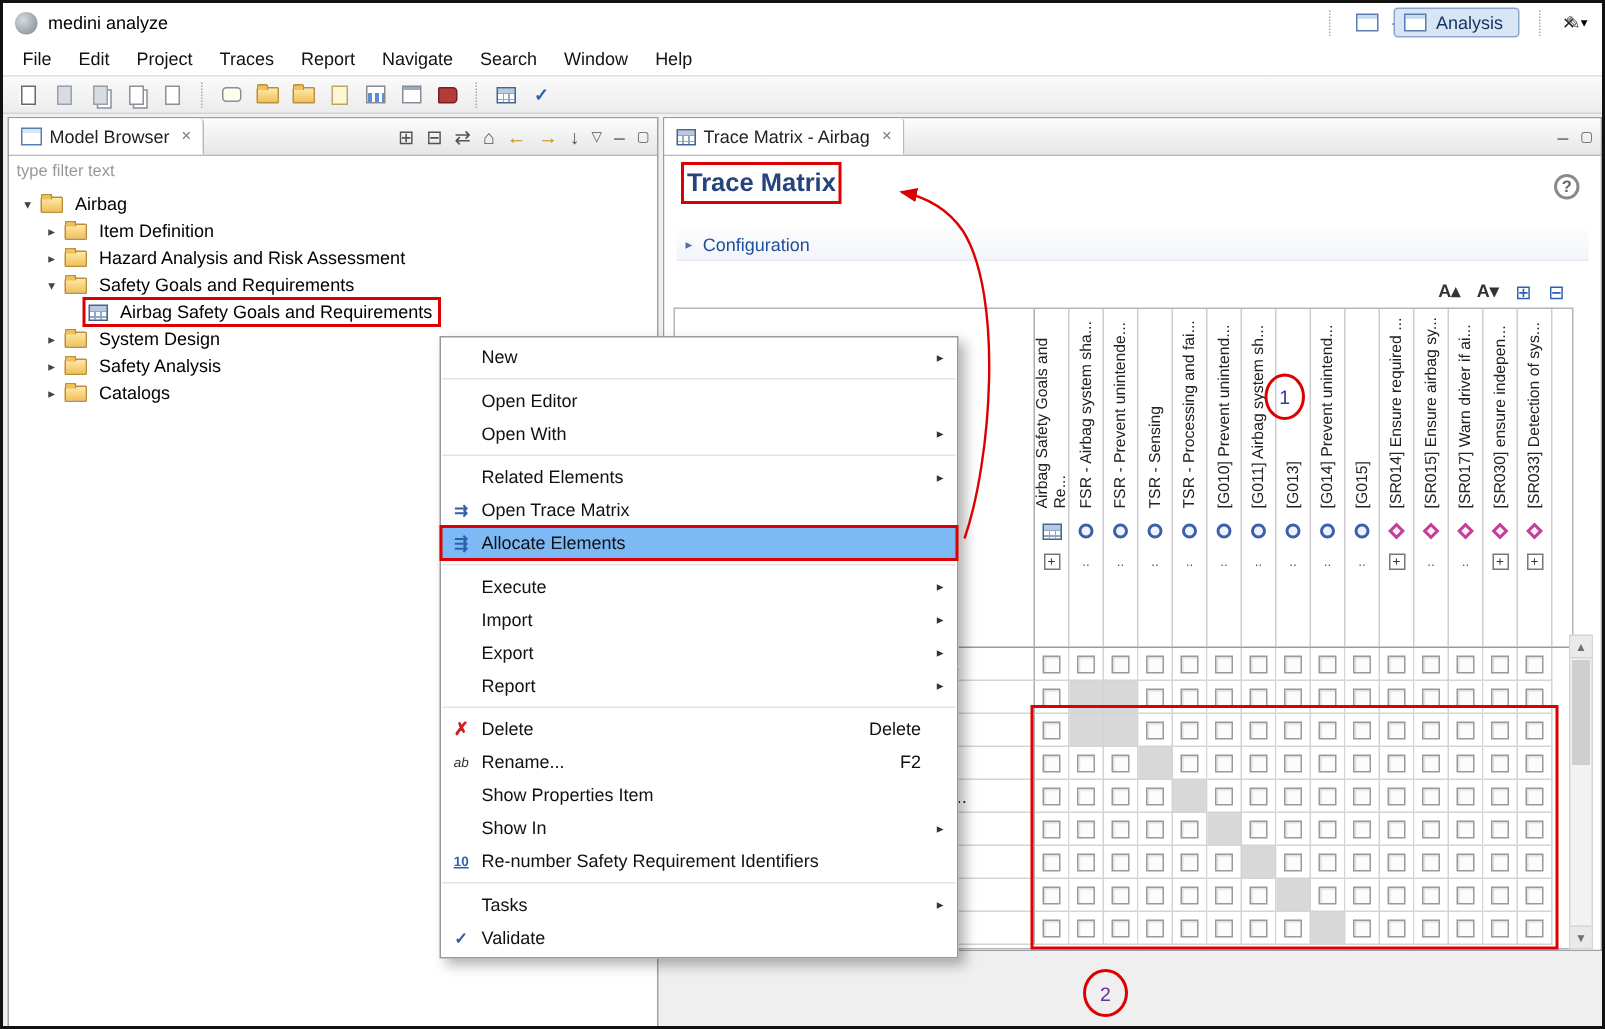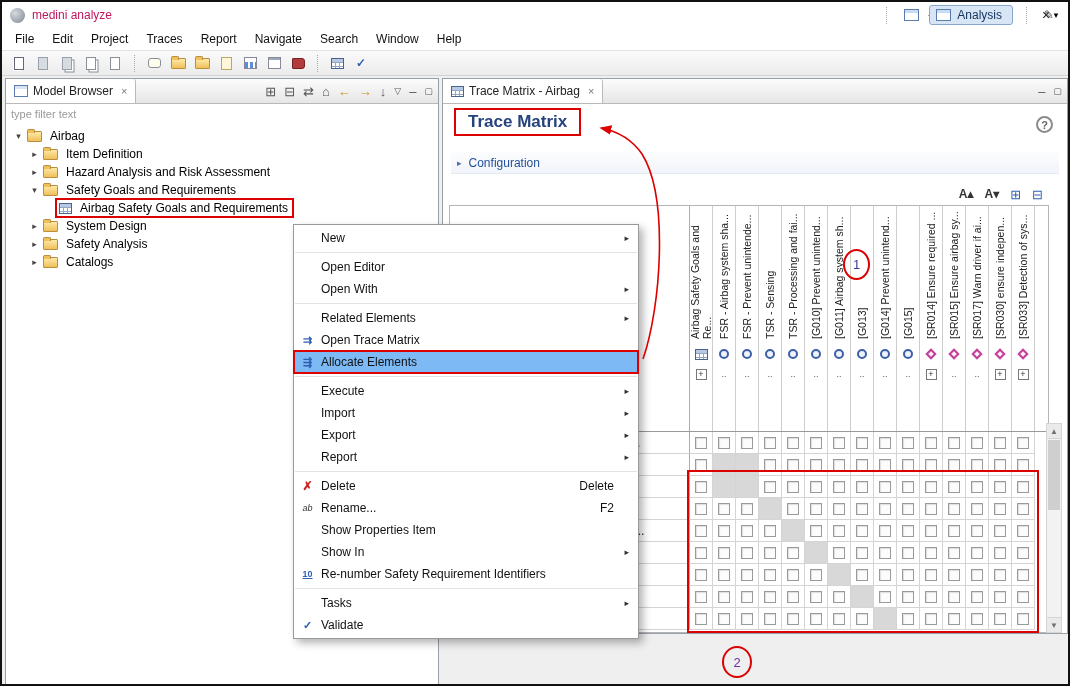--- a/index.html
+++ b/index.html
@@ -6,21 +6,21 @@
   body { margin:0; background:#ffffff; font-family:"Liberation Sans", sans-serif; }
 
   .window { position:relative; width:1070px; height:686px; border:2px solid #111;
             background:#efefef; overflow:hidden; }
 
   
   .titlebar { position:absolute; left:0; top:0; right:0; height:26px; background:#fff;
               display:flex; align-items:center; padding-left:8px; gap:7px; }
   .app-icon { width:15px; height:15px; border-radius:50%;
               background:radial-gradient(circle at 35% 35%, #d6dae0, #7d8590); flex:none; }
-  .title-text { font-size:12px; color:#be185d; }
+  .title-text { font-size:12px; color:#000000; }
   .win-btn { position:absolute; top:0; height:26px; width:40px; text-align:center;
              font-size:13px; color:#222; line-height:26px; }
   .btn-min   { left:910px; }
   .btn-max   { left:980px; font-size:12px; }
   .btn-close { left:1024px; font-size:14px; }
 
   
   .menubar { position:absolute; top:26px; left:0; right:0; height:22px; background:#fff;
              display:flex; align-items:center; padding-left:4px; }
   .menu-item { padding:3px 9px; font-size:12px; color:#111; }
@@ -99,21 +99,21 @@
 
   .tree { position:absolute; left:0; right:0; top:45px; bottom:0; overflow:hidden; padding-top:3px; }
   .tree-row { height:18px; display:flex; align-items:center; font-size:12px; white-space:nowrap; }
   .twisty { width:13px; font-size:9px; color:#444; text-align:center; flex:none; }
   .tree-label-wrap { display:flex; align-items:center; gap:8px; padding:1px 4px 1px 2px; }
   .red-outline { outline:2px solid #dd0000; }
 
   
   .editor-content { position:absolute; left:0; right:0; top:25px; bottom:0; background:#fff; }
   .form-heading { position:absolute; left:14px; top:7px; font-size:17px; font-weight:bold;
-                  color:#26437c; padding:1px 11px; outline-offset:1px; }
+                  color:#26437c; padding:1px 1px; outline-offset:1px; }
   .help-icon { position:absolute; right:14px; top:12px; width:17px; height:17px;
                border:2px solid #8a8a8a; border-radius:50%; color:#666; font-size:11px;
                font-weight:bold; display:flex; align-items:center; justify-content:center; }
   .config-bar { position:absolute; left:8px; right:8px; top:48px; height:22px;
                 background:linear-gradient(#fdfdfe,#f1f4f9); display:flex; align-items:center;
                 gap:7px; padding-left:6px; border-bottom:1px solid #e4e8f0; }
   .config-arrow { color:#4a6db2; font-size:9px; }
   .config-label { color:#1f4f9b; font-weight:normal; font-size:12px; }
   .editor-tools { position:absolute; right:24px; top:83px; display:flex; gap:11px;
                   align-items:center; font-size:13px; color:#2f5fb0; }

